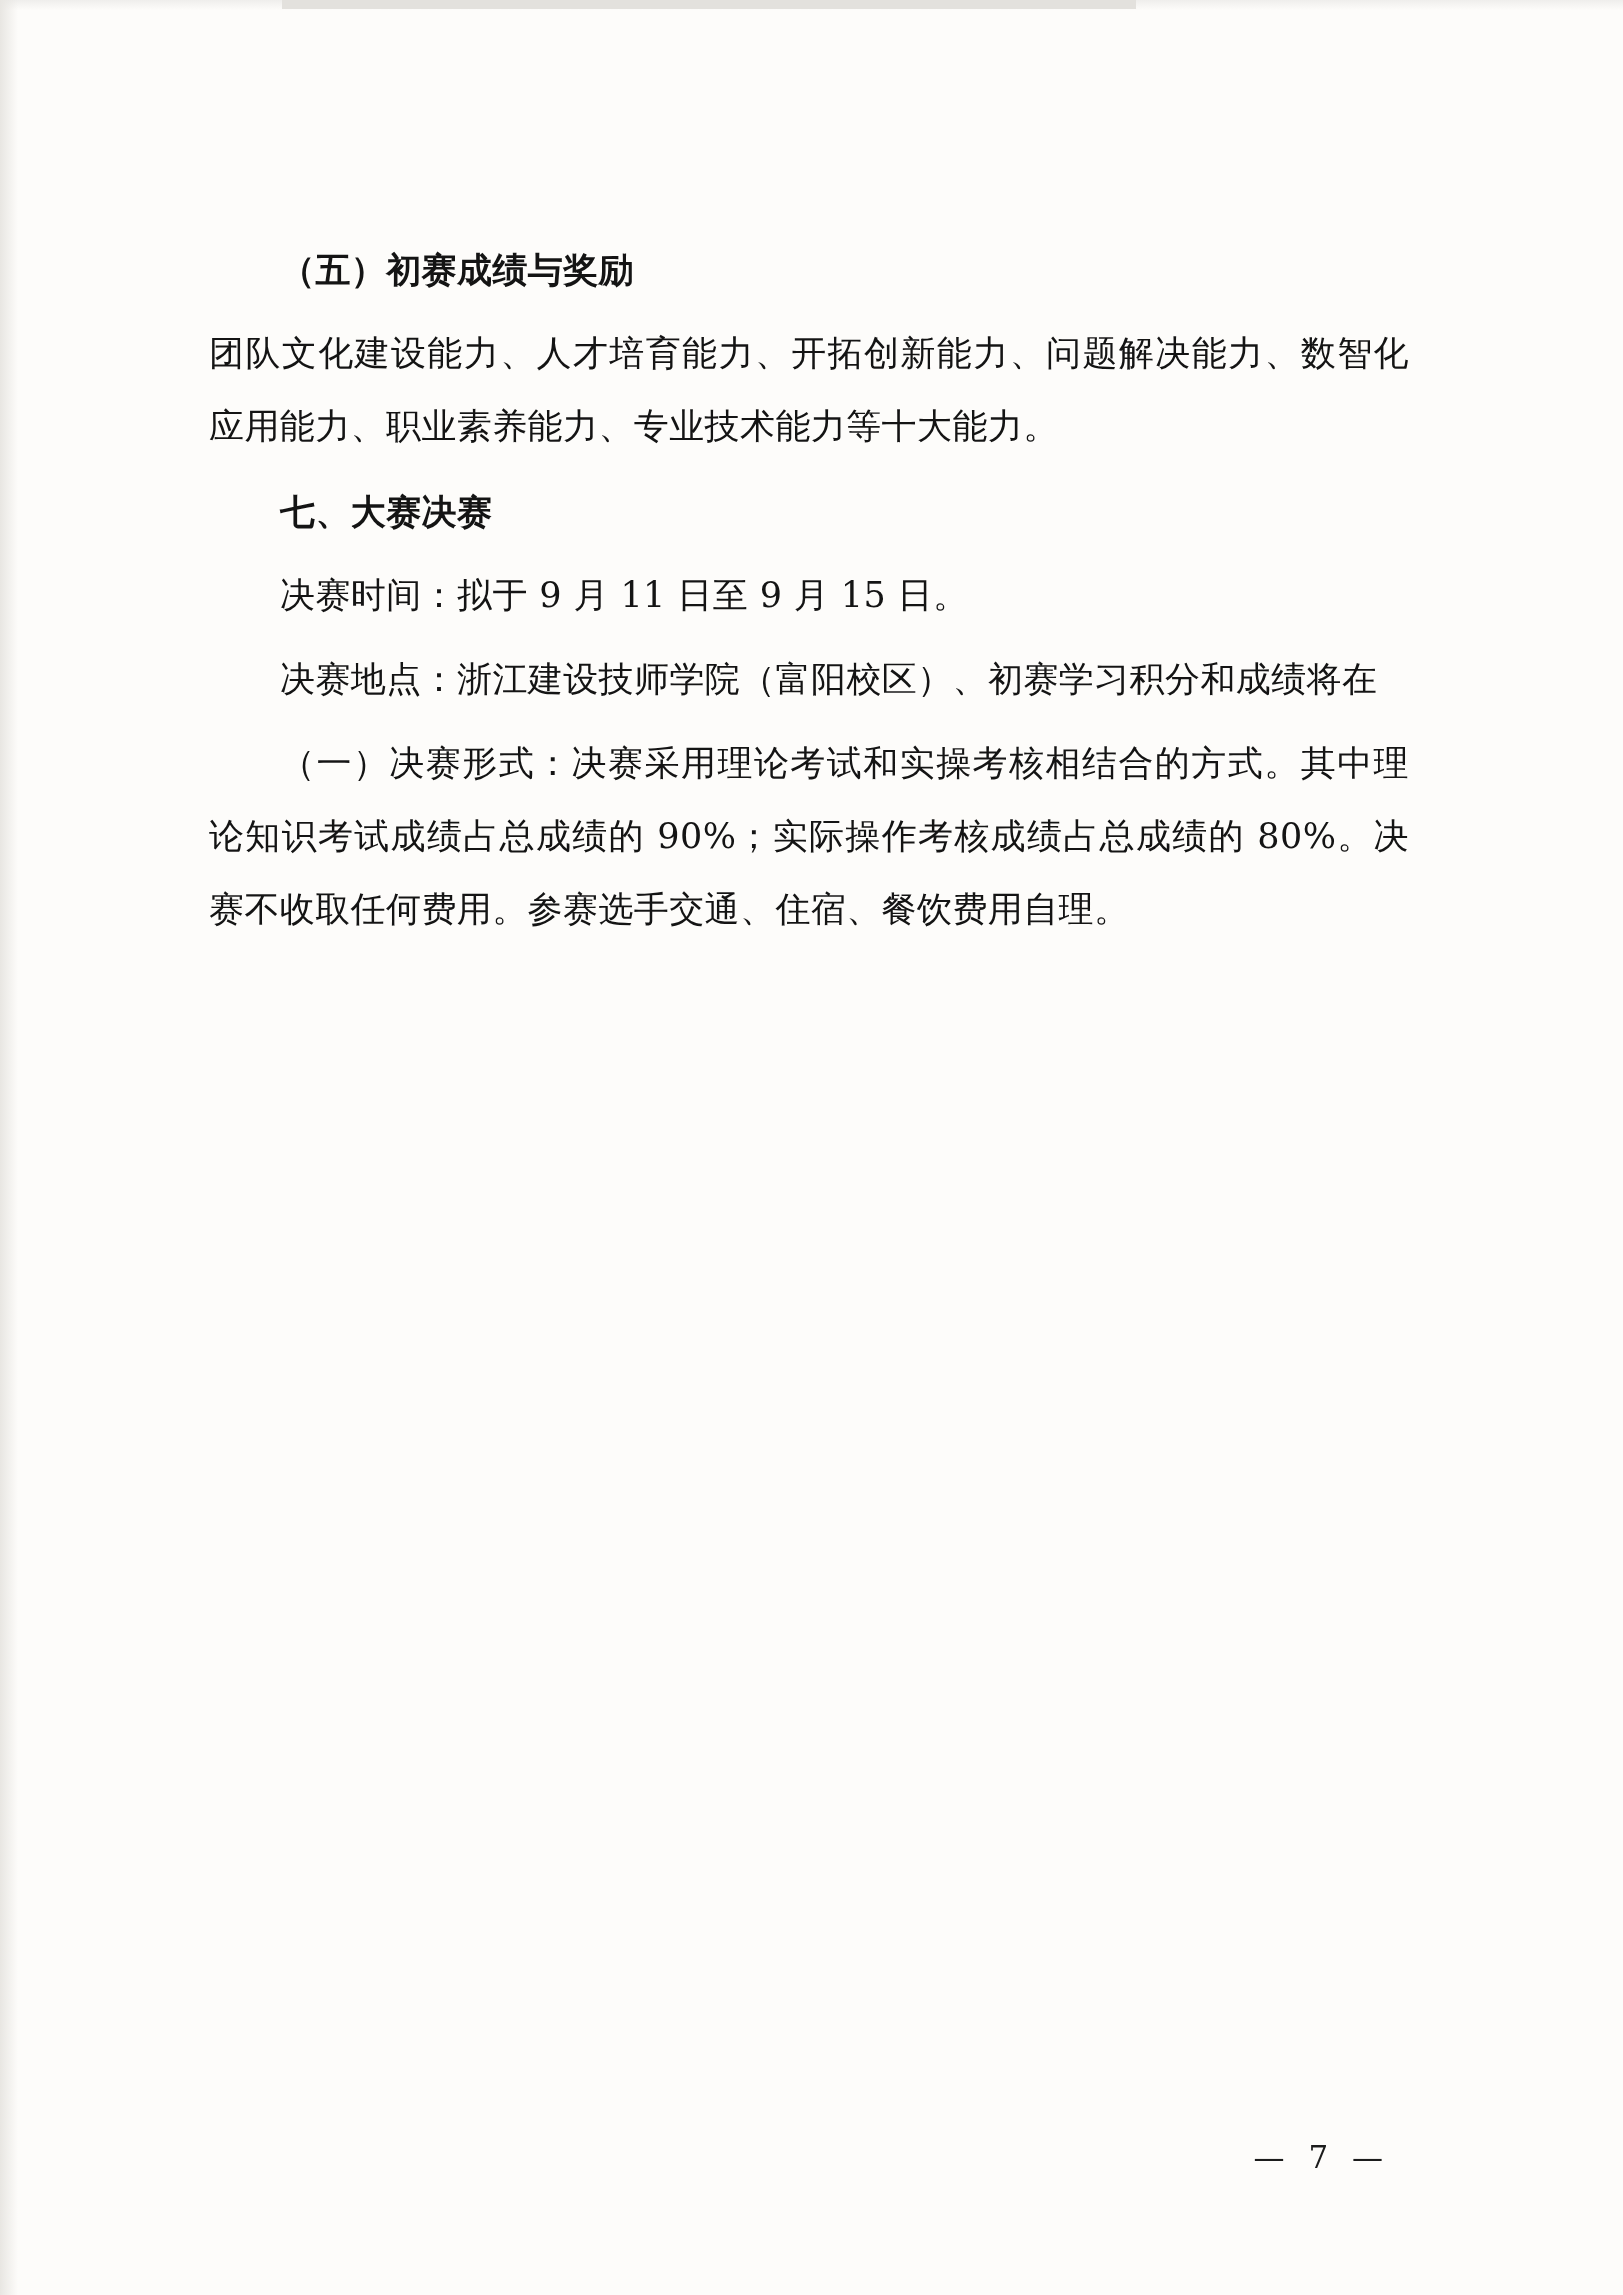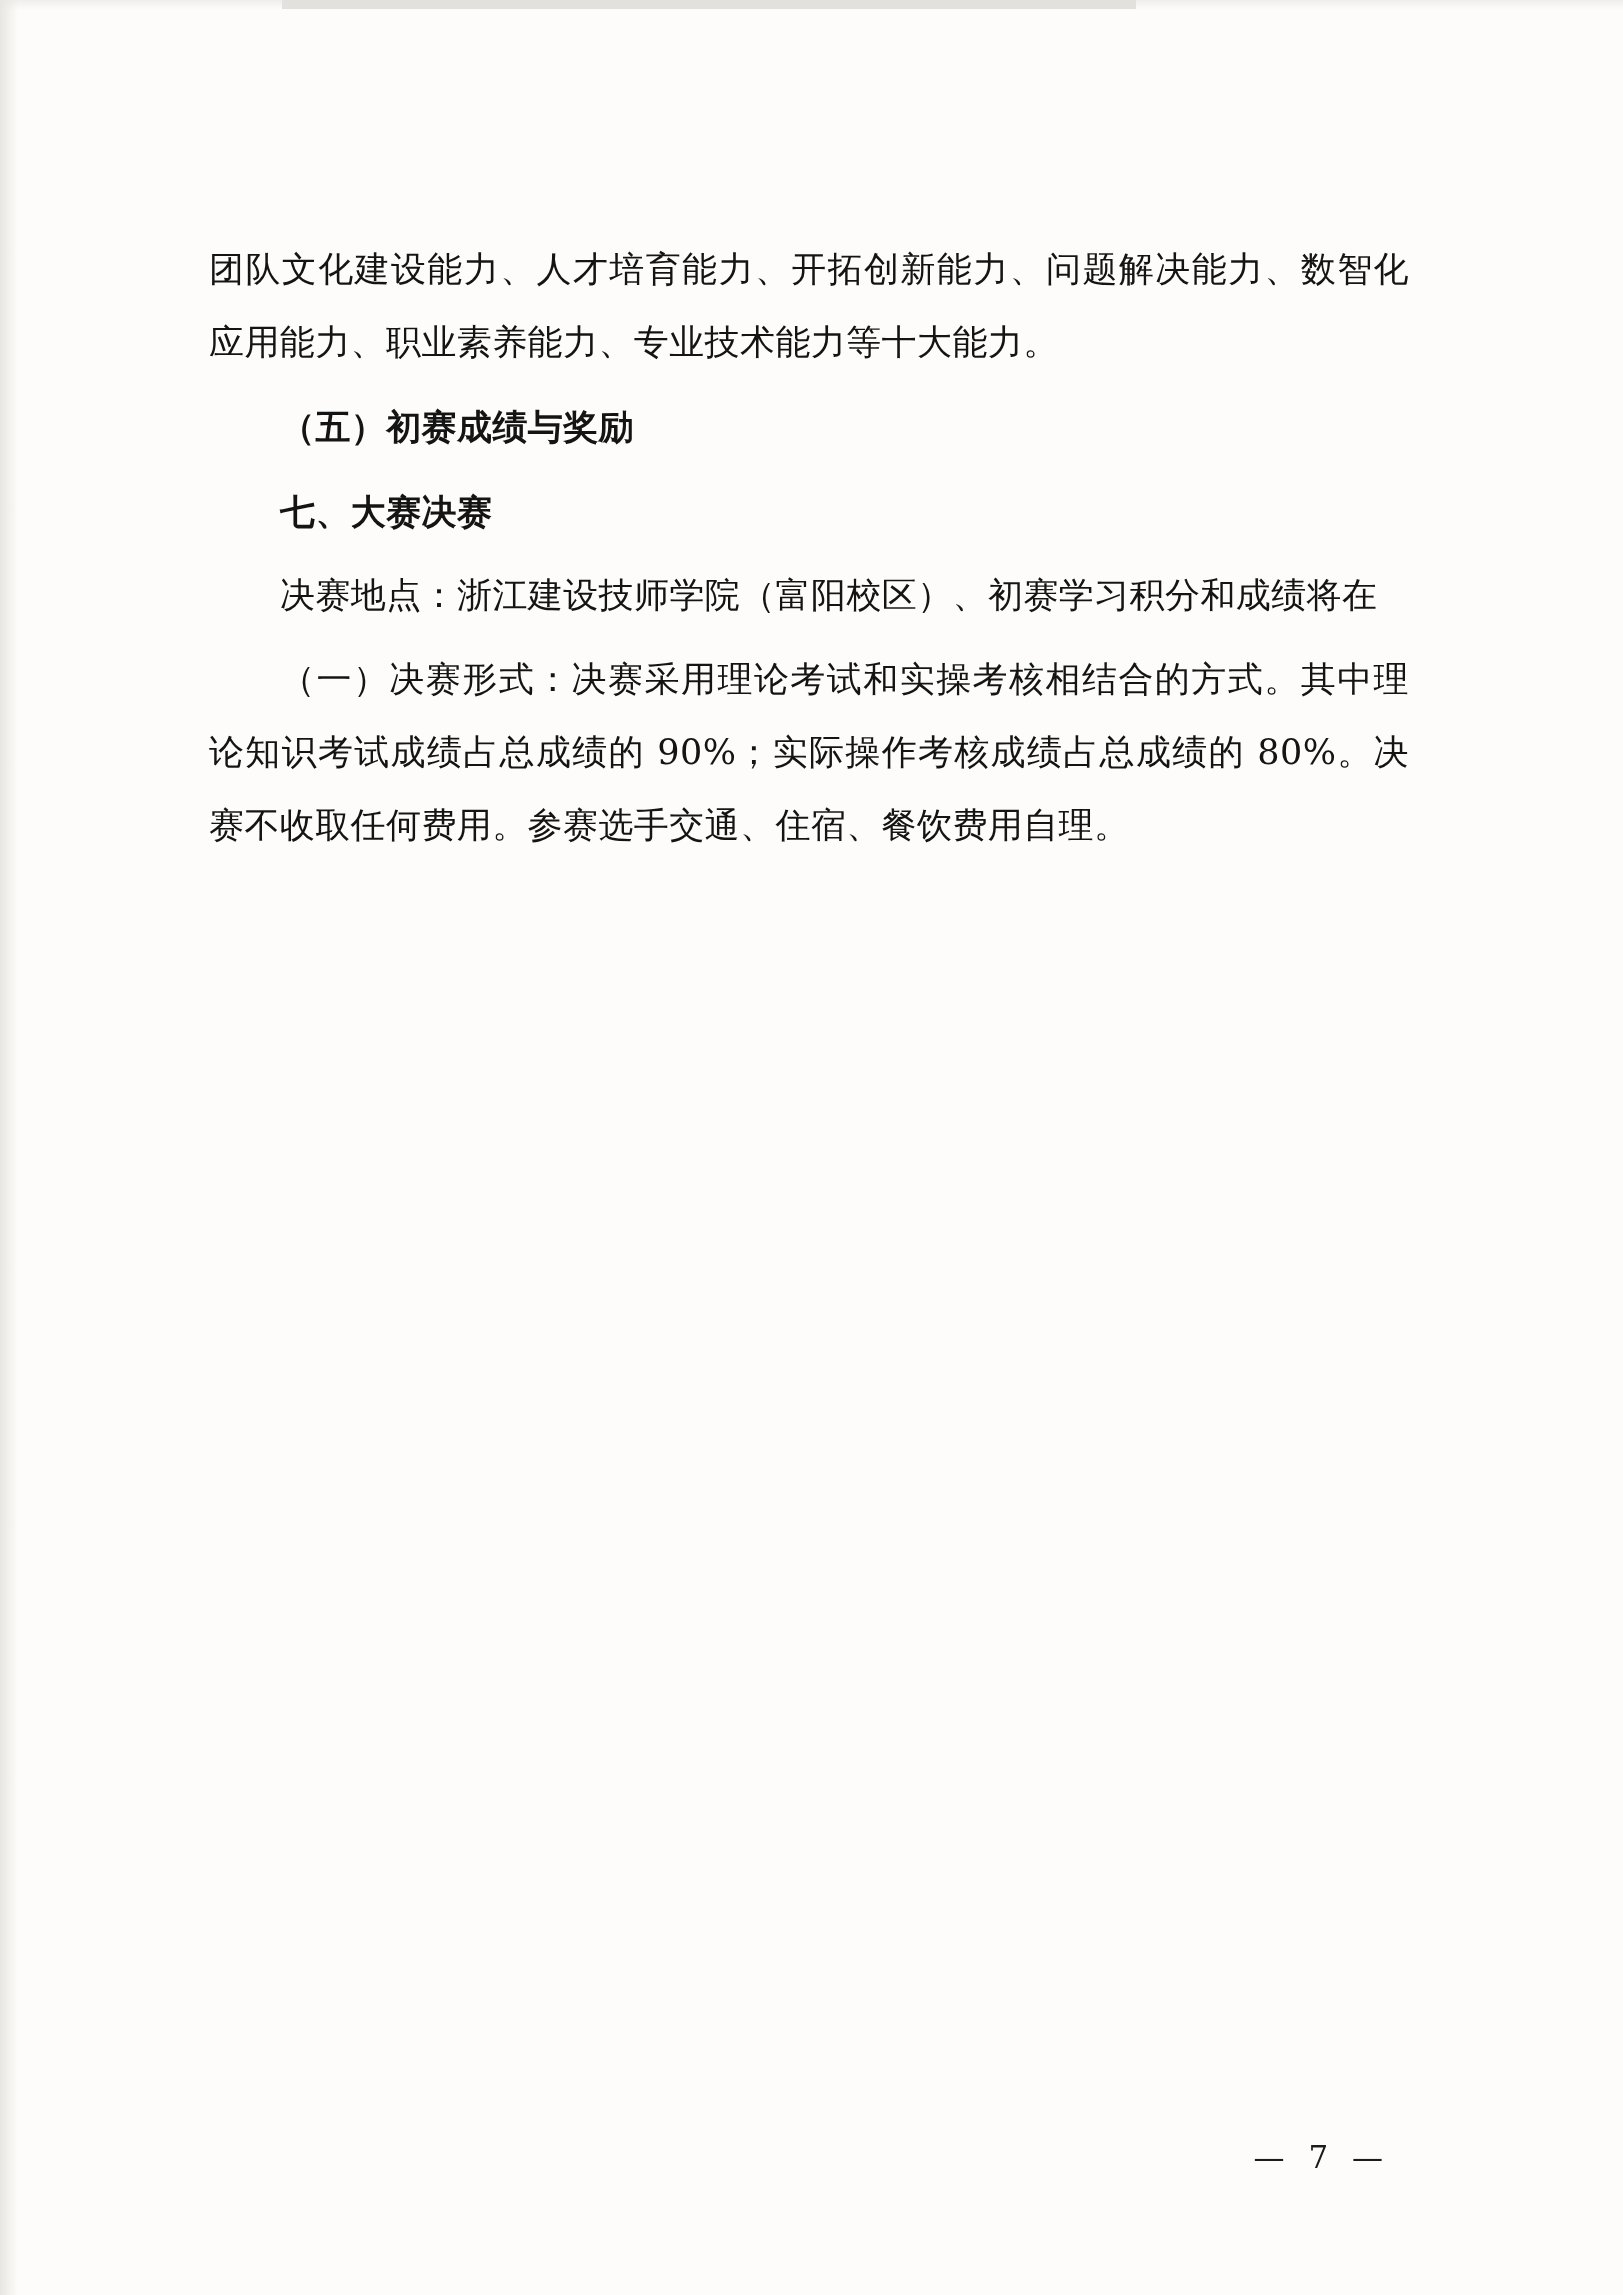--- a/index.html
+++ b/index.html
@@ -80,34 +80,37 @@
 <body>
 
 <div class="page">
   <div class="scan-edge-top"></div>
   <div class="scan-edge-left"></div>
   <div class="header-mark"></div>
 
   <div class="content">
 
     <div class="block">
-      <p class="para">团队文化建设能力、人才培育能力、开拓创新能力、问题解决能力、数智化应用能力、职业素养能力、专业技术能力等十大能力。</p>
+      <p class="para indent bold">（五）初赛成绩与奖励</p>
     </div>
 
     <div class="block">
-      <p class="para indent bold">（五）初赛成绩与奖励</p>
+      <p class="para">团队文化建设能力、人才培育能力、开拓创新能力、问题解决能力、数智化应用能力、职业素养能力、专业技术能力等十大能力。</p>
     </div>
 
 
 
 
     <div class="block">
       <p class="para indent bold">七、大赛决赛</p>
     </div>
 
+    <div class="block">
+      <p class="para indent">决赛时间：拟于 9 月 11 日至 9 月 15 日。</p>
+    </div>
 
     <div class="block">
       <p class="para indent">决赛地点：浙江建设技师学院（富阳校区）、初赛学习积分和成绩将在</p>
     </div>
 
     <div class="block">
       <p class="para indent">（一）决赛形式：决赛采用理论考试和实操考核相结合的方式。其中理论知识考试成绩占总成绩的 90%；实际操作考核成绩占总成绩的 80%。决赛不收取任何费用。参赛选手交通、住宿、餐饮费用自理。</p>
     </div>
 
   </div>

